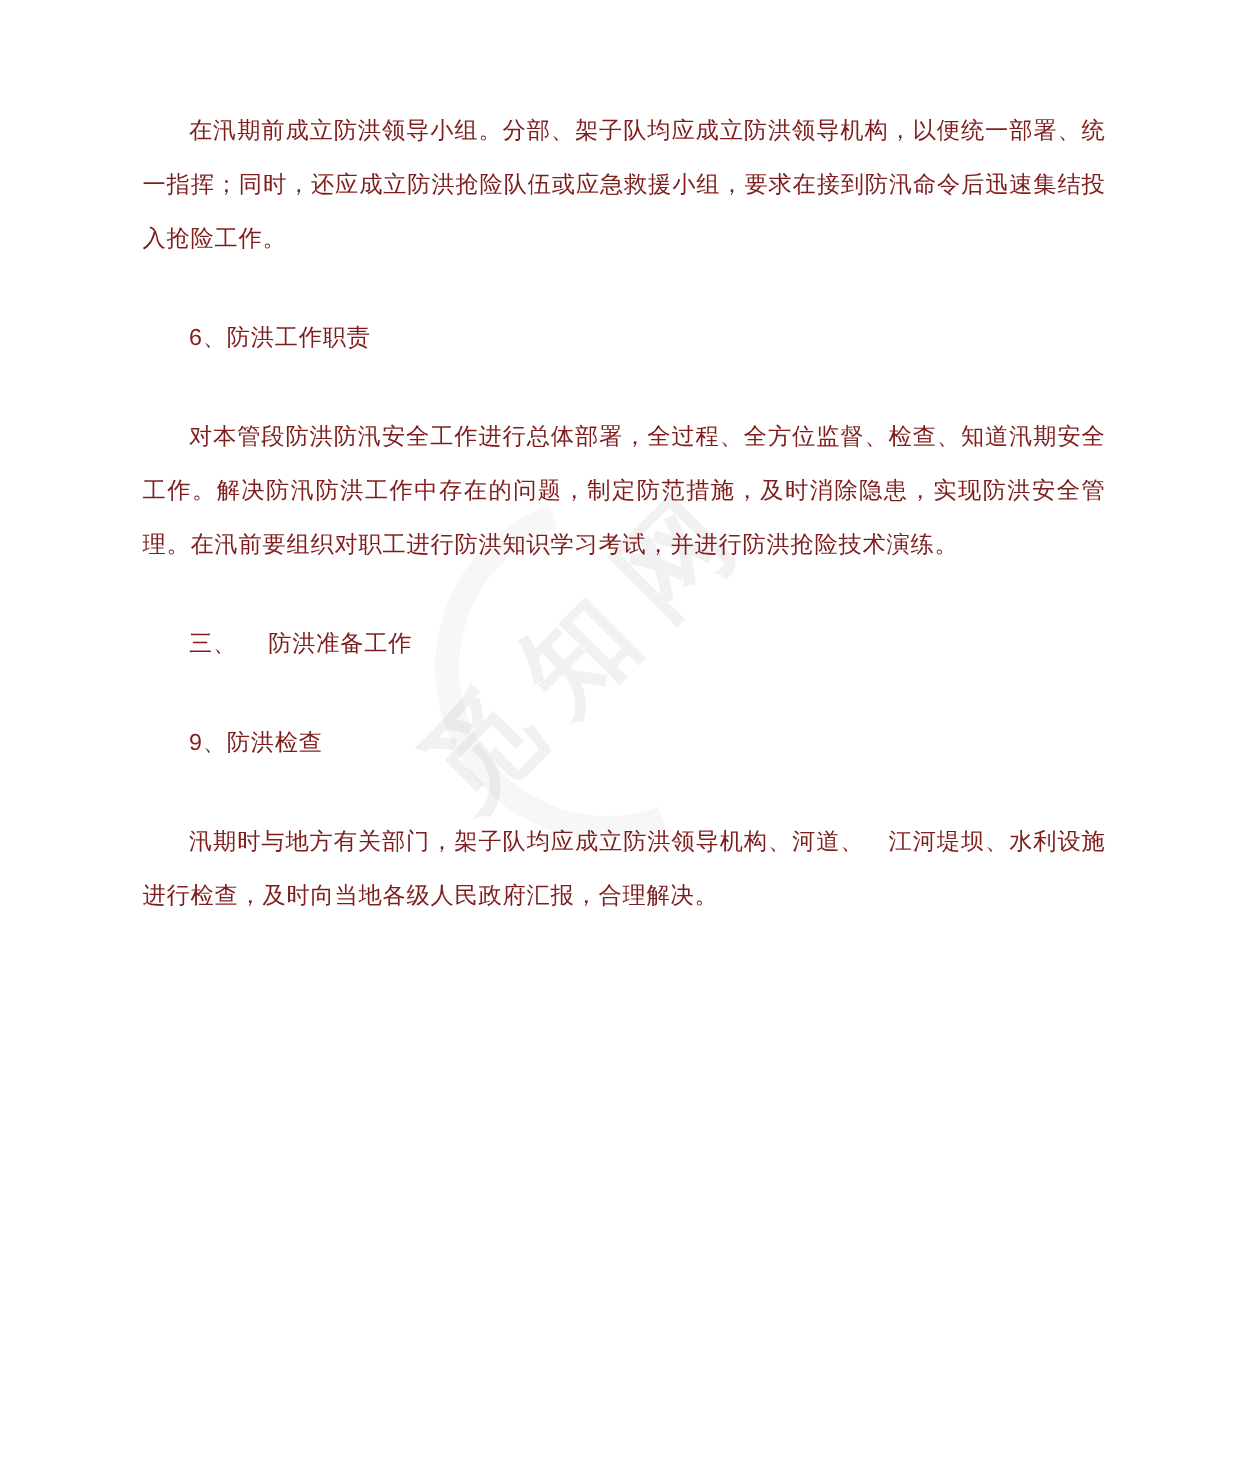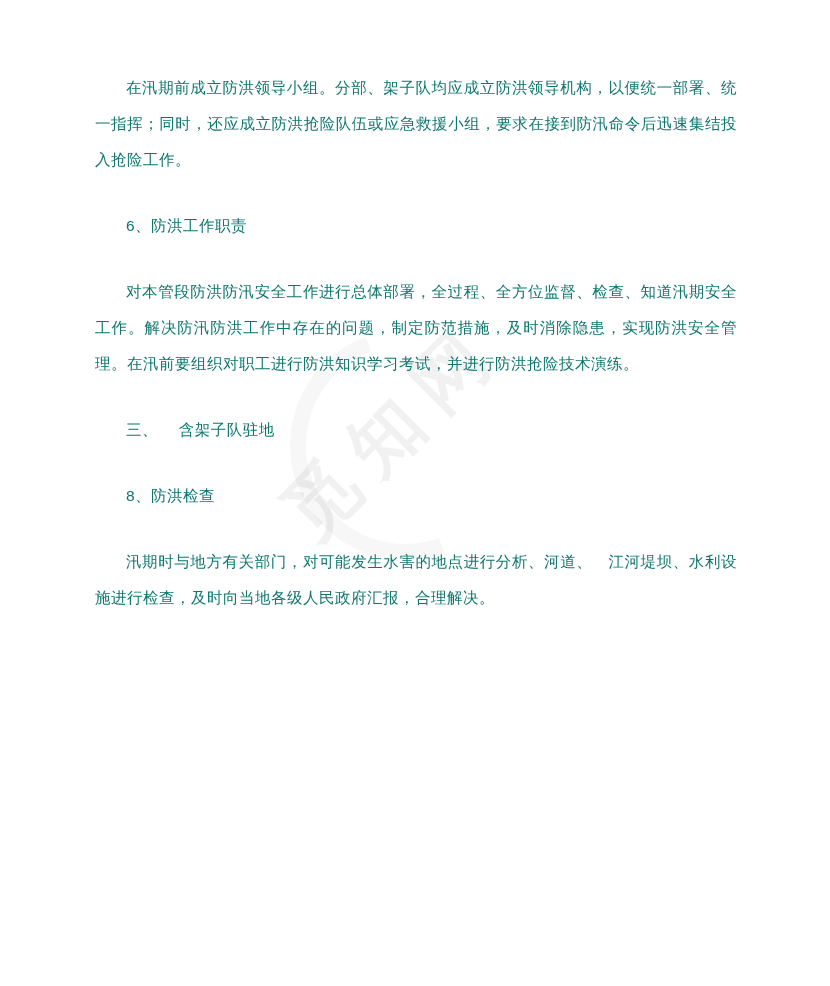--- a/index.html
+++ b/index.html
@@ -23,21 +23,21 @@
     }
     .doc {
       position: relative;
       z-index: 1;
     }
     .doc p {
       margin: 0 0 30px 0;
       font-size: 15.5px;
       line-height: 36px;
       letter-spacing: 0.5px;
-      color: #0f766e;
+      color: #7f1d1d;
       text-align: justify;
       text-indent: 2em;
     }
     .watermark {
       position: absolute;
       left: 392px;
       top: 430px;
       transform: translate(-50%, -50%) rotate(-45deg);
       font-size: 72px;
       font-weight: bold;
@@ -71,21 +71,21 @@
   <div class="watermark-swoosh"></div>
   <div class="watermark">觅知网</div>
 
   <div class="doc">
     <p>在汛期前成立防洪领导小组。分部、架子队均应成立防洪领导机构，以便统一部署、统一指挥；同时，还应成立防洪抢险队伍或应急救援小组，要求在接到防汛命令后迅速集结投入抢险工作。</p>
 
     <p>6、防洪工作职责</p>
 
     <p>对本管段防洪防汛安全工作进行总体部署，全过程、全方位监督、检查、知道汛期安全工作。解决防汛防洪工作中存在的问题，制定防范措施，及时消除隐患，实现防洪安全管理。在汛前要组织对职工进行防洪知识学习考试，并进行防洪抢险技术演练。</p>
 
-    <p>三、　 含架子队驻地</p>
+    <p>三、　 防洪准备工作</p>
 
-    <p>8、防洪检查</p>
+    <p>9、防洪检查</p>
 
 
-    <p>汛期时与地方有关部门，对可能发生水害的地点进行分析、河道、　江河堤坝、水利设施进行检查，及时向当地各级人民政府汇报，合理解决。</p>
+    <p>汛期时与地方有关部门，架子队均应成立防洪领导机构、河道、　江河堤坝、水利设施进行检查，及时向当地各级人民政府汇报，合理解决。</p>
   </div>
 
 </div>
 
 </body></html>

